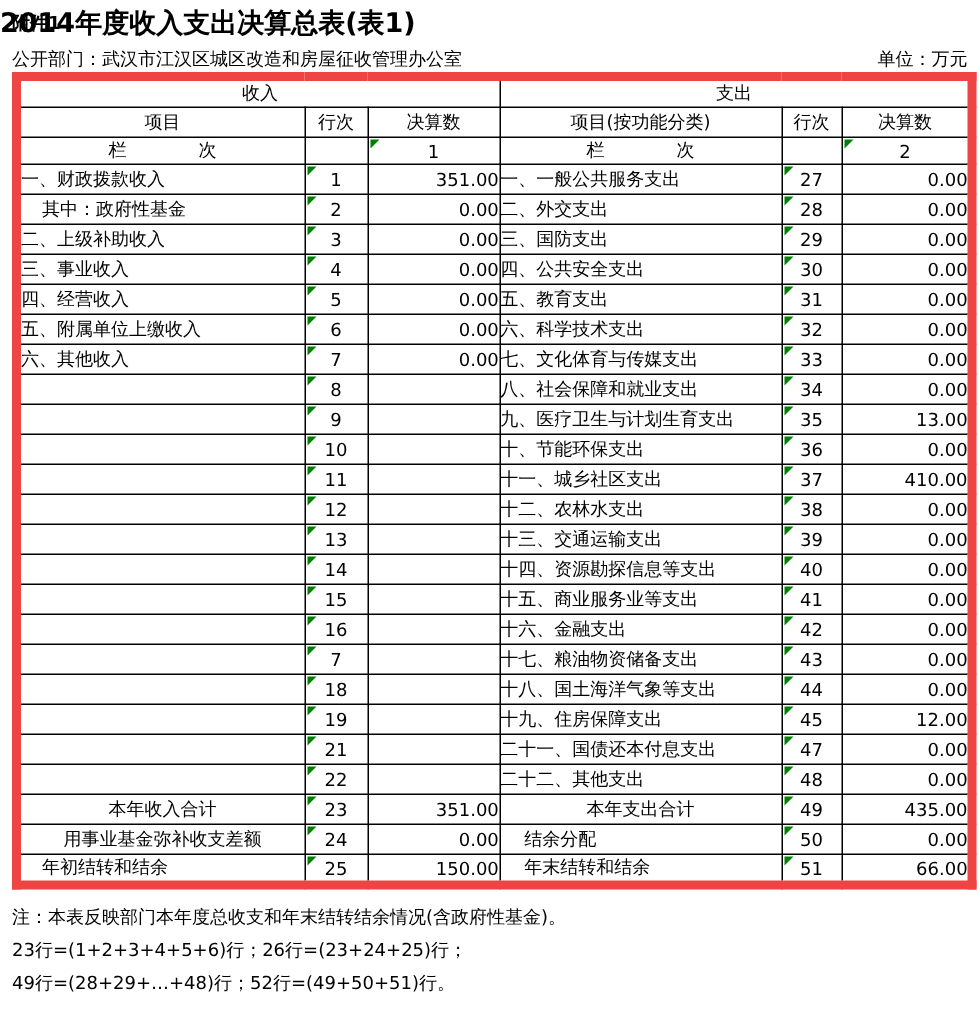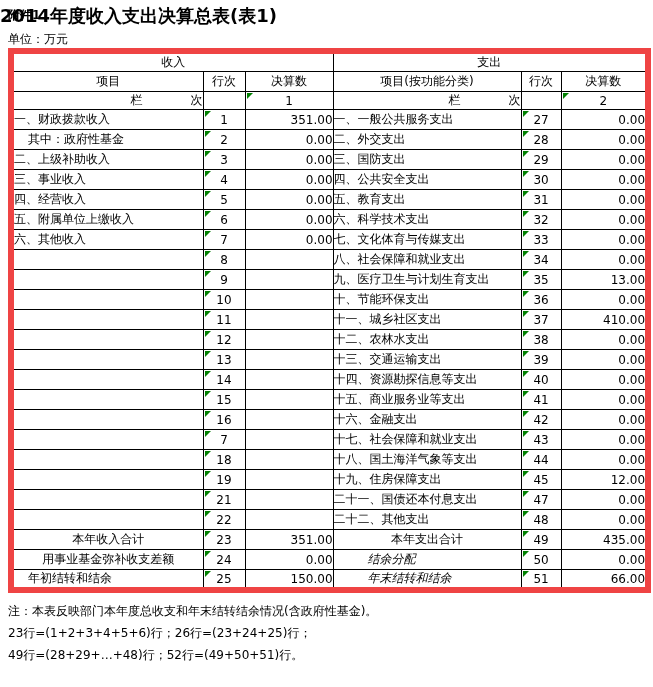--- a/index.html
+++ b/index.html
@@ -31,40 +31,41 @@
     border:1px solid #000; font-weight:normal; font-size:12px;
     padding:0; height:20px; overflow:hidden; white-space:nowrap;
     vertical-align:middle;
   }
   tr.h1 th { height:18px; text-align:center; }
   tr.h2 th { height:20px; text-align:center; }
   tr.h3 td { height:18px; }
   td.item   { text-align:left; padding-left:4px; }
   td.item.center    { text-align:center; padding-left:0; }
   td.item.indent-lg { padding-left:14px; }
-  td.item.indent-sm { padding-left:34px;font-style:italic; }
-  td.item.pre { white-space:pre; text-align:right; padding-left:0;font-family:Liberation Mono, monospace; }
+  td.item.indent-sm { padding-left:16px; }
+  td.item.pre { white-space:pre; text-align:center; padding-left:0;font-family:Liberation Mono, monospace; }
   td.rowno  { text-align:center; position:relative; }
   td.colno  { text-align:center; position:relative; }
   td.amount { text-align:right; padding-right:3px; }
   .tri {
     position:absolute; left:1px; top:1px; width:0; height:0;
     border-top:6px solid var(--tri-color,#008000);
     border-right:6px solid transparent;
     display:block;
   }
   .notes { margin:7px 0 0 8px; line-height:22px; font-size:12px; }
 </style>
 </head>
 <body>
 
 <div class="attach">附件1</div>
 <div class="title">2014年度收入支出决算总表(表1)</div>
 
 <div class="meta-row">
+  <span>公开部门：武汉市江汉区城区改造和房屋征收管理办公室</span>
   <span>单位：万元</span>
 </div>
 
 <table class="main">
   <colgroup>
     <col style="width:192px">
       <col style="width:42px">
       <col style="width:88px">
     <col style="width:188px">
       <col style="width:40px">
@@ -218,21 +219,21 @@
         <td class="rowno"><span class="tri"></span><span>16</span></td>
         <td class="amount"></td>
         <td class="item">十六、金融支出</td>
         <td class="rowno"><span class="tri"></span><span>42</span></td>
         <td class="amount">0.00</td>
       </tr>
       <tr>
         <td class="item"></td>
         <td class="rowno"><span class="tri"></span><span>7</span></td>
         <td class="amount"></td>
-        <td class="item">十七、社会保障和就业支出</td>
+        <td class="item">十七、粮油物资储备支出</td>
         <td class="rowno"><span class="tri"></span><span>43</span></td>
         <td class="amount">0.00</td>
       </tr>
       <tr>
         <td class="item"></td>
         <td class="rowno"><span class="tri"></span><span>18</span></td>
         <td class="amount"></td>
         <td class="item">十八、国土海洋气象等支出</td>
         <td class="rowno"><span class="tri"></span><span>44</span></td>
         <td class="amount">0.00</td>

